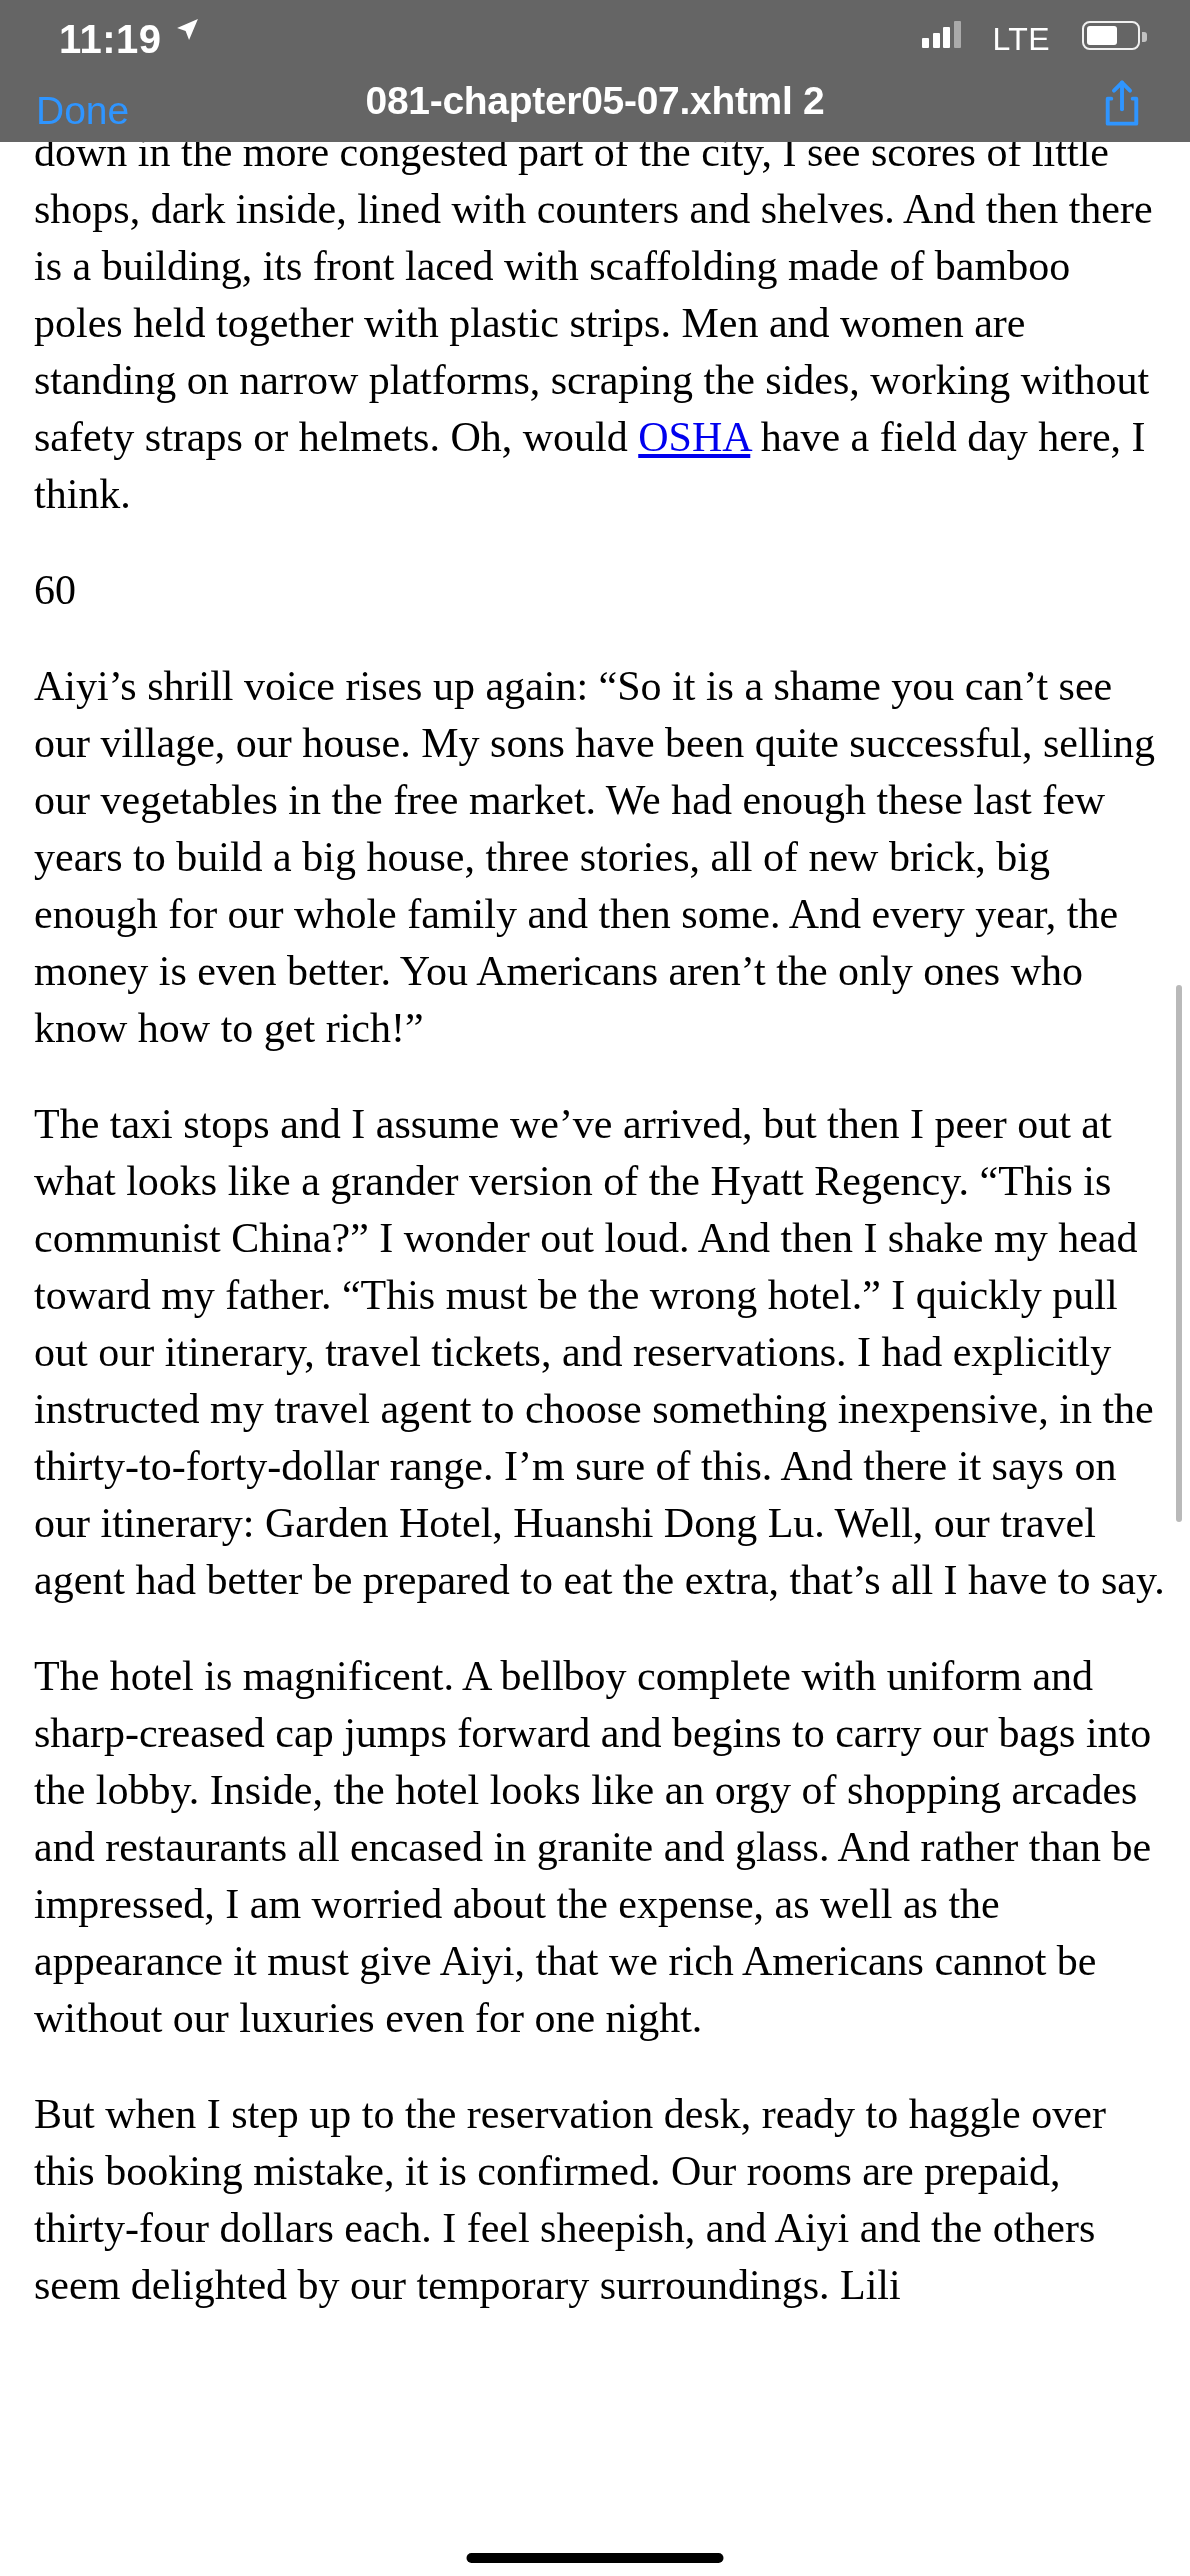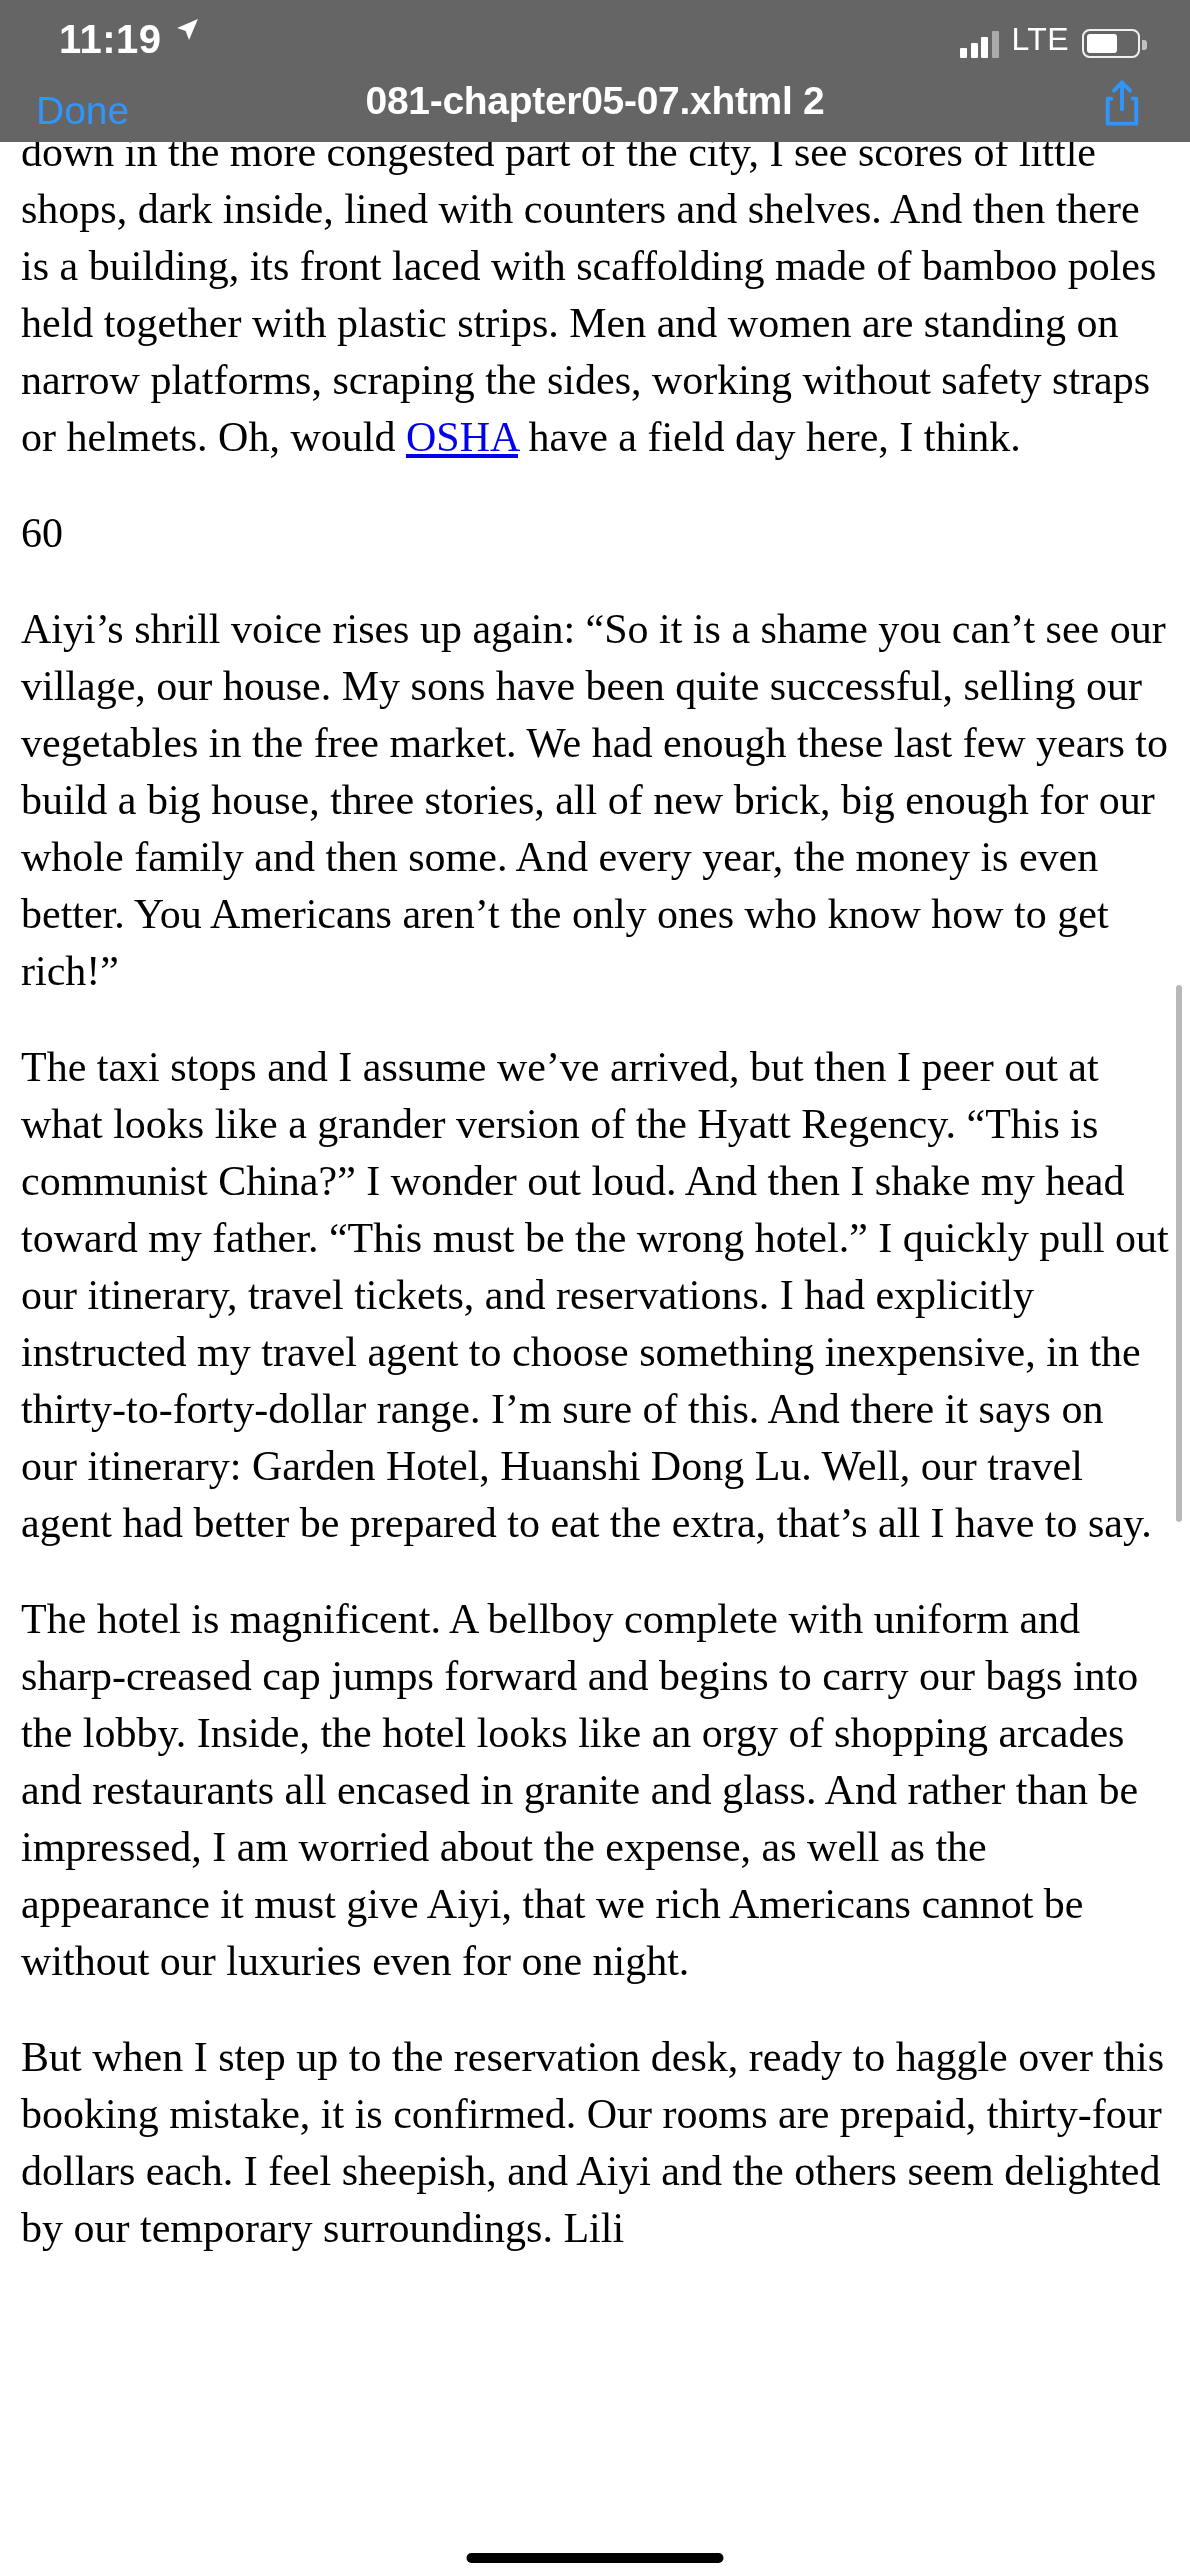--- a/index.html
+++ b/index.html
@@ -36,22 +36,22 @@
     font-weight: bold;
     letter-spacing: 0.5px;
   }
   .loc-arrow {
     display: inline-block;
     width: 25px;
     height: 25px;
   }
   .status-right {
     display: flex;
-    align-items: flex-end;
-    gap: 9px;
+    align-items: flex-start;
+    gap: 28px;
   }
   .signal-bars {
     display: flex;
     align-items: flex-end;
     gap: 3.8px;
     height: 27px;
   }
   .signal-bars i {
     display: block;
     width: 6.7px;
@@ -133,20 +133,21 @@
 
   
   .content {
     position: absolute;
     top: 142px;
     left: 0;
     right: 0;
     bottom: 0;
     overflow: hidden;
     background: #ffffff;
+    padding-left: 13px;
   }
   .page-text {
     padding: 0 21px;
     color: #000000;
     font-size: 42px;
     line-height: 57px;
     font-family: "Liberation Serif", serif;
     text-rendering: optimizeLegibility;
   }
   .page-text p {

